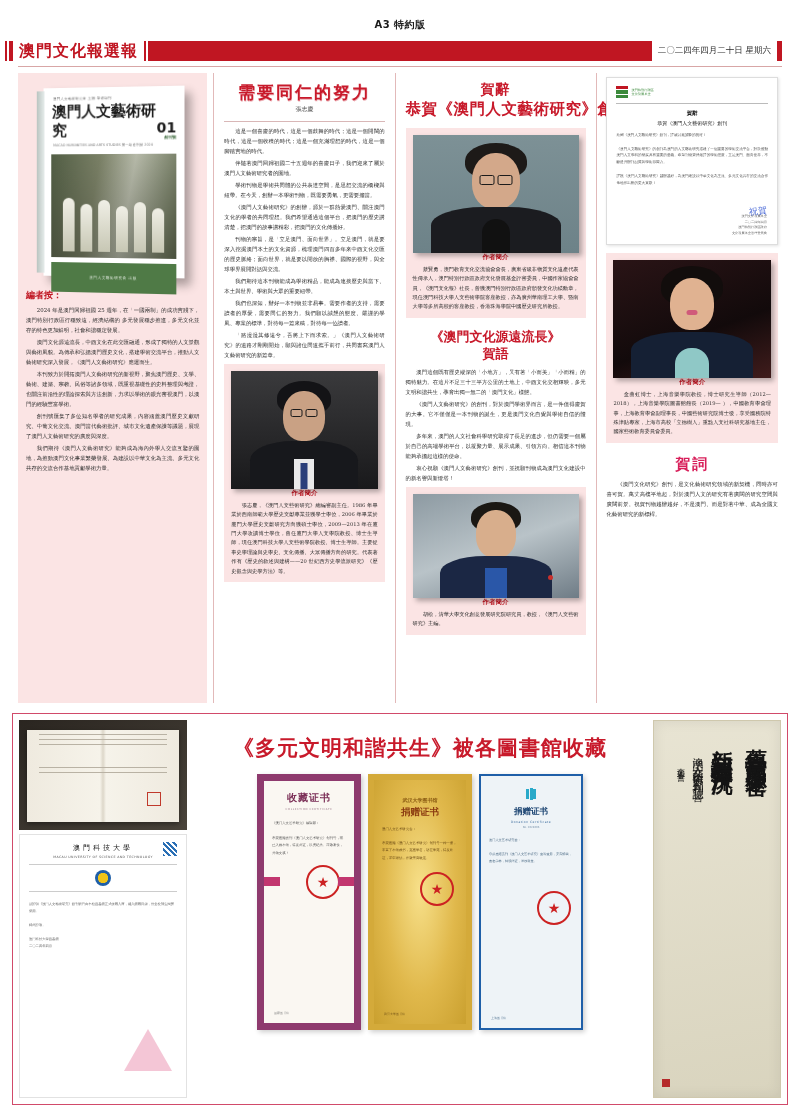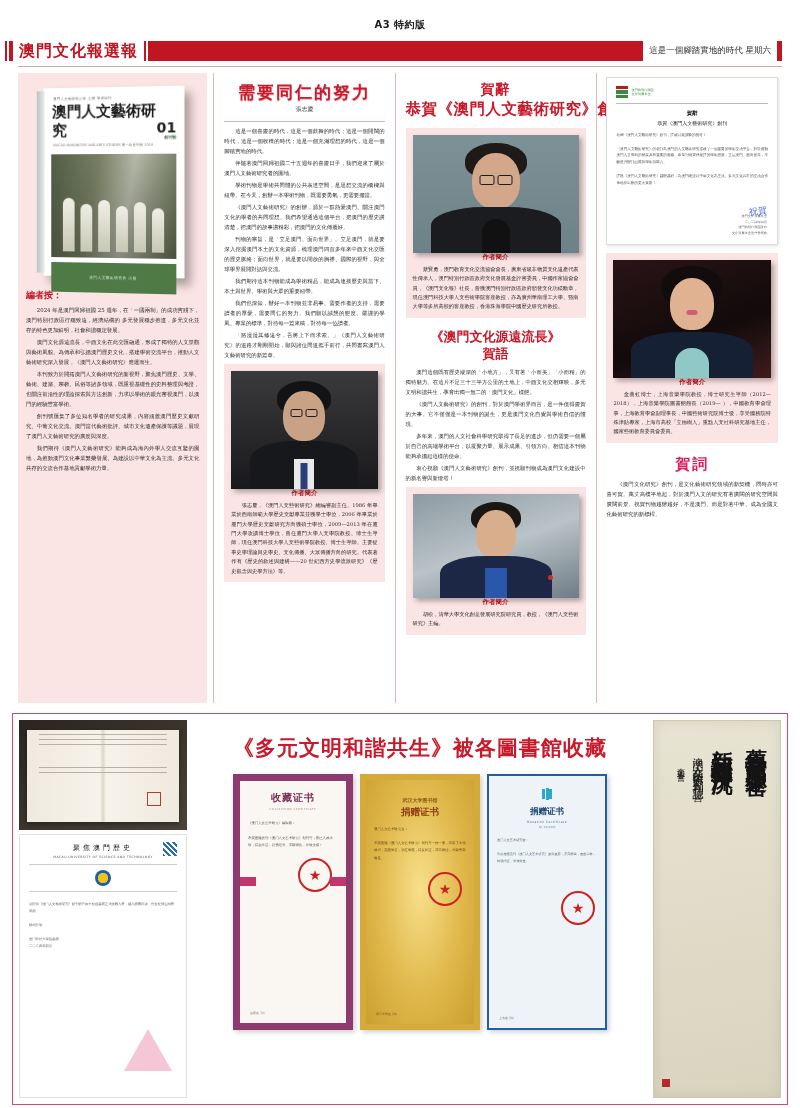--- a/index.html
+++ b/index.html
@@ -238,21 +238,21 @@
     position:absolute; right:14px; bottom:26px; width:0;height:0;
     border-left:24px solid transparent; border-right:24px solid transparent;
     border-bottom:42px solid rgba(214,51,108,0.28);
   }
 
   .bt-headline {
     text-align:center; color:#c81a2b; font-weight:bold; font-family:"DejaVu Serif", serif;
     font-size: 21px; letter-spacing:1px; padding: 14px 0 12px 0; white-space:nowrap;
   }
   .certs { display:flex; gap:7px; justify-content:center; }
-  .cert { width: 120px; height: 256px; position:relative; box-shadow:2px 2px 5px rgba(0,0,0,0.2); overflow:hidden; }
+  .cert { width: 104px; height: 256px; position:relative; box-shadow:2px 2px 5px rgba(0,0,0,0.2); overflow:hidden; }
 
   .cert-a { background:#faf7f2; border:7px solid #8e3a6e; padding:10px 8px; }
   .cert-a .ct { text-align:center; font-size:10px; font-weight:bold; color:#7a2d55; font-family:"DejaVu Serif", serif; letter-spacing:1px;}
   .cert-a .cs { text-align:center; font-size:2.6px; color:#9c7b8c; letter-spacing:0.6px; padding-top:3px; }
   .cert-a .cp { font-size:3.4px; color:#555; line-height:2.2; padding-top:9px; }
   .ribbon { position:absolute; top:96px; width:20px; height:9px; background:#c2366f; }
   .ribbon.l { left:-4px; } .ribbon.r { right:-4px; }
   .redseal { width:34px;height:34px;border-radius:50%;border:2px solid #cc2222;
              display:flex;align-items:center;justify-content:center;color:#cc2222;font-size:14px; }
 
@@ -298,21 +298,21 @@
     <div class="mh-bars">
       <span class="mh-bar thin"></span>
         <span class="mh-bar"></span>
     </div>
     <div class="mh-title">澳門文化報選報</div>
     <div class="mh-bars">
       <span class="mh-bar thin"></span>
         <span class="mh-bar thin"></span>
     </div>
     <div class="mh-fill"></div>
-    <div class="mh-date">這是一個腳踏實地的時代  星期六</div>
+    <div class="mh-date">二〇二四年四月二十日  星期六</div>
     <div class="mh-endbar"></div>
   </div>
   <div class="mh-rule"></div>
 
   <div class="main">
 
     <div class="col col-1">
       <div class="book-wrap">
         <div class="book">
           <div class="book-spine"></div>
@@ -490,21 +490,21 @@
           <div class="ob-line"></div>
             <div class="ob-line"></div>
             <div class="ob-line"></div>
           <div class="ob-line" style="margin-top:22px;"></div>
             <div class="ob-line"></div>
           <span class="ob-stamp"></span>
         </div>
       </div>
       <div class="letter-doc">
         <span class="ld-seal-top"></span>
-        <div class="ld-title">聚焦澳門歷史</div>
+        <div class="ld-title">澳門科技大學</div>
         <div class="ld-sub">MACAU UNIVERSITY OF SCIENCE AND TECHNOLOGY</div>
         <div class="ld-hr"></div>
         <div class="ld-badge"></div>
         <div class="ld-hr"></div>
         <div class="ld-p" style="white-space:pre-line;">茲證明《澳門人文藝術研究》創刊號已由本校圖書館正式收藏入庫，編入館藏目錄，供全校師生閱覽使用。
 
 特此證明。
 
 澳門科技大學圖書館
 二〇二四年四月</div>

